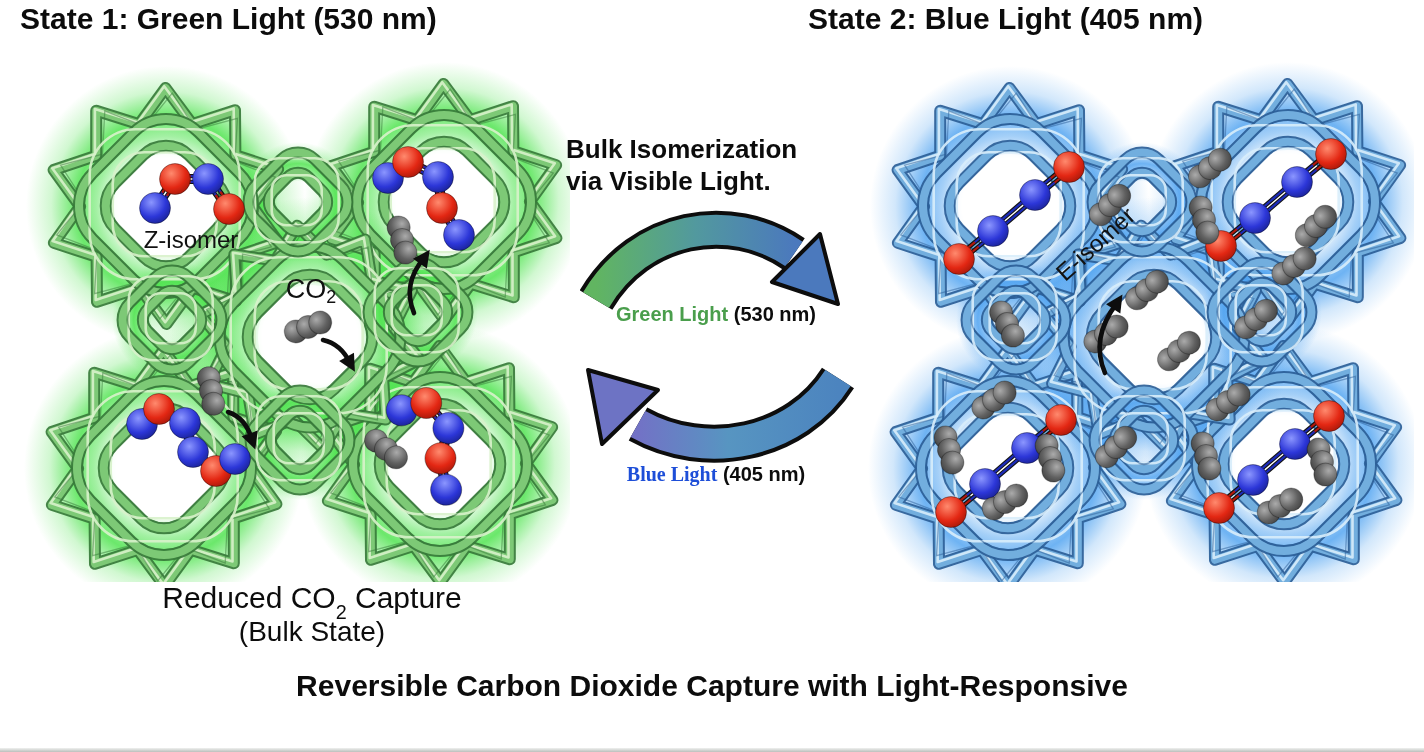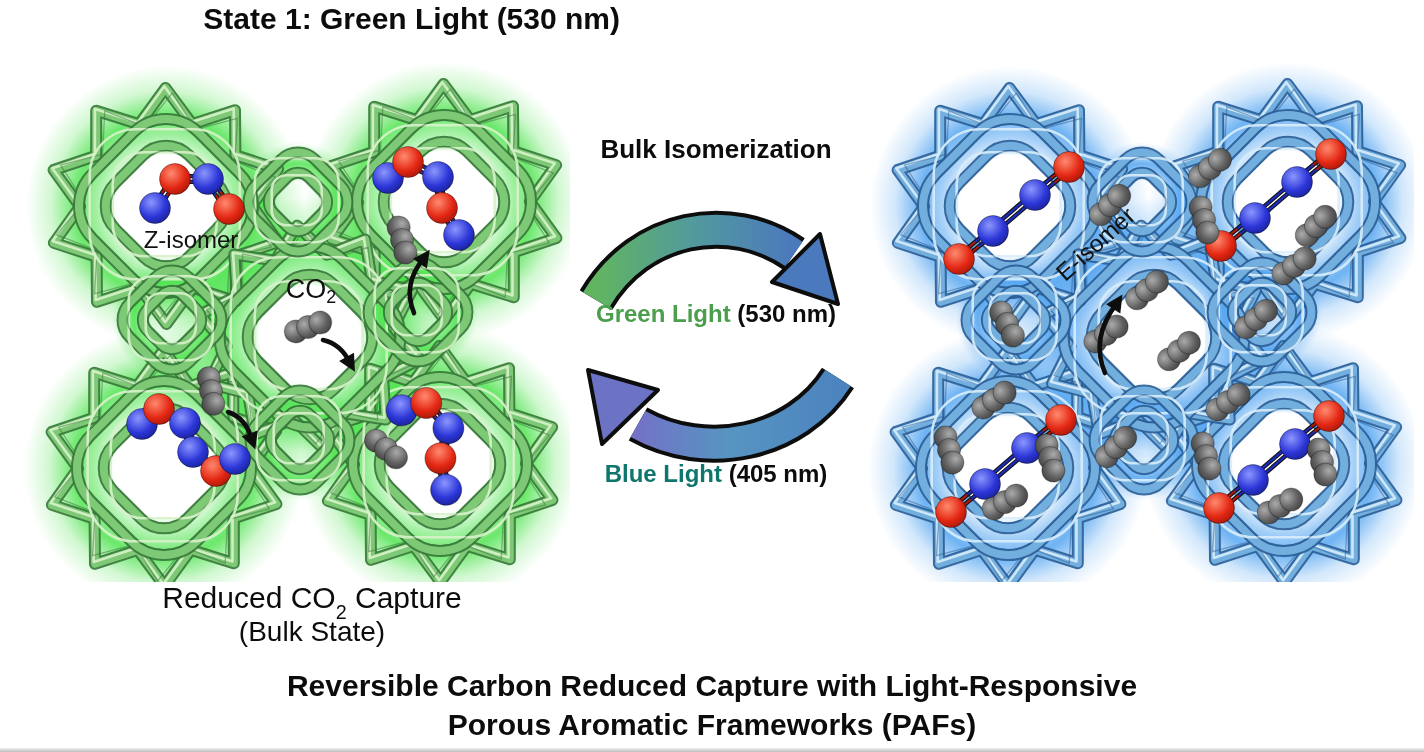--- a/index.html
+++ b/index.html
@@ -1,45 +1,46 @@
 <!DOCTYPE html>
 <html><head>
 <meta charset="utf-8">
 <style>
   html,body{margin:0;padding:0;background:#ffffff;}
   .canvas{position:relative;width:1424px;height:752px;background:#ffffff;overflow:hidden;
           font-family:"Liberation Sans",sans-serif;color:#0c0c0c;}
-  .ttl{position:absolute;top:2px;width:600px;text-align:right;font-size:30px;font-weight:700;letter-spacing:0px;}
+  .ttl{position:absolute;top:2px;width:600px;text-align:left;font-size:30px;font-weight:700;letter-spacing:0px;}
   .ttl.left{left:20px;} .ttl.right{left:808px;}
   .fig{position:absolute;top:50px;width:560px;height:532px;}
   #fig-left{left:10px;} #fig-right{left:854px;}
-  .center-head{position:absolute;left:566px;top:133px;width:300px;text-align:center;
+  .center-head{position:absolute;left:566px;top:133px;width:300px;
                font-size:26px;font-weight:700;line-height:32px;}
   .arrow-svg{position:absolute;}
   #arrow-top{left:580px;top:200px;}
   #arrow-bottom{left:574px;top:358px;}
   .center-line{position:absolute;left:556px;top:297px;width:320px;text-align:center;
-               font-size:24px;font-weight:700;line-height:34px;}
+               font-size:20px;font-weight:700;line-height:34px;}
   .center-line.blue{top:457px;}
   .cap{position:absolute;top:581px;width:600px;text-align:center;line-height:34px;}
   .cap .l1{font-size:30px;font-weight:400;}
   .cap .l2{font-size:28px;font-weight:400;}
   .cap.left{left:12px;} .cap.right{left:804px;}
   .footer{position:absolute;left:112px;top:666px;width:1200px;text-align:center;
           font-size:30px;font-weight:700;line-height:39px;}
   sub{font-size:66%;line-height:0;position:relative;top:0.18em;}
   .edge{position:absolute;left:0;bottom:0;width:100%;height:4px;
         background:linear-gradient(to bottom,rgba(150,158,150,0.15),rgba(120,128,120,0.5));}
 </style>
 </head>
 <body>
 
 <div class="canvas">
 
   <div class="ttl left">State 1: Green Light (530 nm)</div>
+  <div class="ttl right">State 2: Blue Light (405 nm)</div>
 
   <svg id="fig-left" class="fig" viewBox="0 0 560 532">
       <defs>
         <radialGradient id="glow_L">
           <stop offset="0%" stop-color="#46e246" stop-opacity="0"></stop>
           <stop offset="34%" stop-color="#46e246" stop-opacity="0"></stop>
           <stop offset="50%" stop-color="#46e246" stop-opacity="0.5"></stop>
           <stop offset="64%" stop-color="#46e246" stop-opacity="0.8"></stop>
           <stop offset="82%" stop-color="#46e246" stop-opacity="0.25"></stop>
           <stop offset="100%" stop-color="#46e246" stop-opacity="0"></stop>
@@ -650,20 +651,21 @@
       </g>
       <g>
         <path d="M 251,323 Q 236,288 263,253" fill="none" stroke="#0d0d0d" stroke-width="4.6" stroke-linecap="round"></path>
         <polygon points="268.4582954862387,244.62103763077394 266.3013111734751,263.50482482176113 252.05707514579078,254.22572249515537" fill="#0d0d0d"></polygon>
       </g>
       <text x="247" y="200" text-anchor="middle" fill="#111" font-family="&quot;Liberation Sans&quot;, sans-serif" font-size="24" transform="rotate(-42 247 200)"><tspan>E-isomer</tspan></text>
     </svg>
 
   <div class="center-head">
     <div>Bulk Isomerization</div>
+    <div>via Visible Light.</div>
   </div>
 
   <svg id="arrow-top" class="arrow-svg" width="280" height="115" viewBox="0 0 280 115">
     <defs>
       <linearGradient id="gradTop" x1="0" y1="0" x2="1" y2="0">
         <stop offset="0%" stop-color="#61b561"></stop>
           <stop offset="50%" stop-color="#52999e"></stop>
         <stop offset="100%" stop-color="#4b79bd"></stop>
       </linearGradient>
     </defs>
@@ -686,28 +688,27 @@
         <stop offset="100%" stop-color="#4c84bf"></stop>
       </linearGradient>
     </defs>
     <path d="M 264,20 C 222,86 132,104 64,66" fill="none" stroke="#0d0d0d" stroke-width="38"></path>
     <path d="M 264,20 C 222,86 132,104 64,66" fill="none" stroke="url(#gradBottom)" stroke-width="30"></path>
     <polygon points="14,12 84,32 28,86" fill="#6d73c4" stroke="#0d0d0d" stroke-width="4" stroke-linejoin="round"></polygon>
   </svg>
 
   <div class="center-line blue">
     <div>
-      <span style="color: #0f766e;">Blue Light</span><span> (405 nm)</span>
+      <span style="color: #1d4ed8; font-family: Liberation Serif, serif;">Blue Light</span><span> (405 nm)</span>
     </div>
   </div>
 
   <div class="cap left">
     <div class="l1"><span>Reduced CO</span><sub>2</sub><span> Capture</span></div>
     <div class="l2">(Bulk State)</div>
   </div>
 
   <div class="footer">
-    <div>Reversible Carbon Reduced Capture with Light-Responsive</div>
-    <div>Porous Aromatic Frameworks (PAFs)</div>
+    <div>Reversible Carbon Dioxide Capture with Light-Responsive</div>
   </div>
 
   <div class="edge"></div>
 </div>
 
 </body></html>

